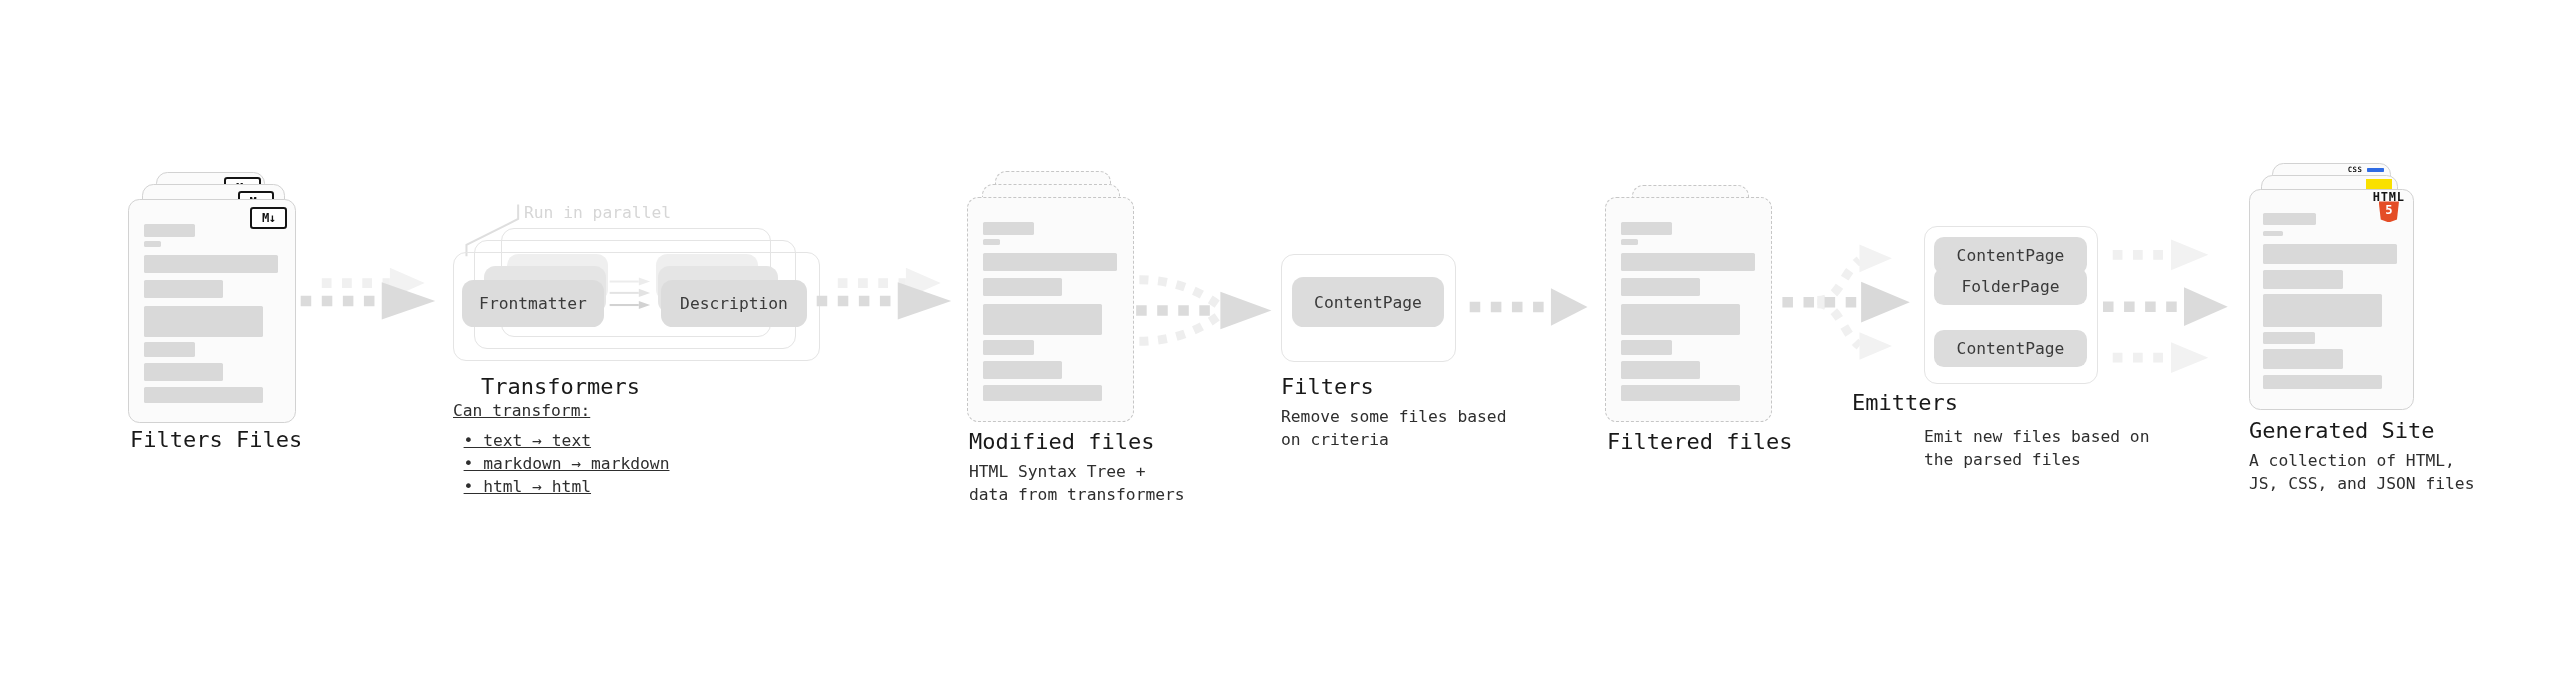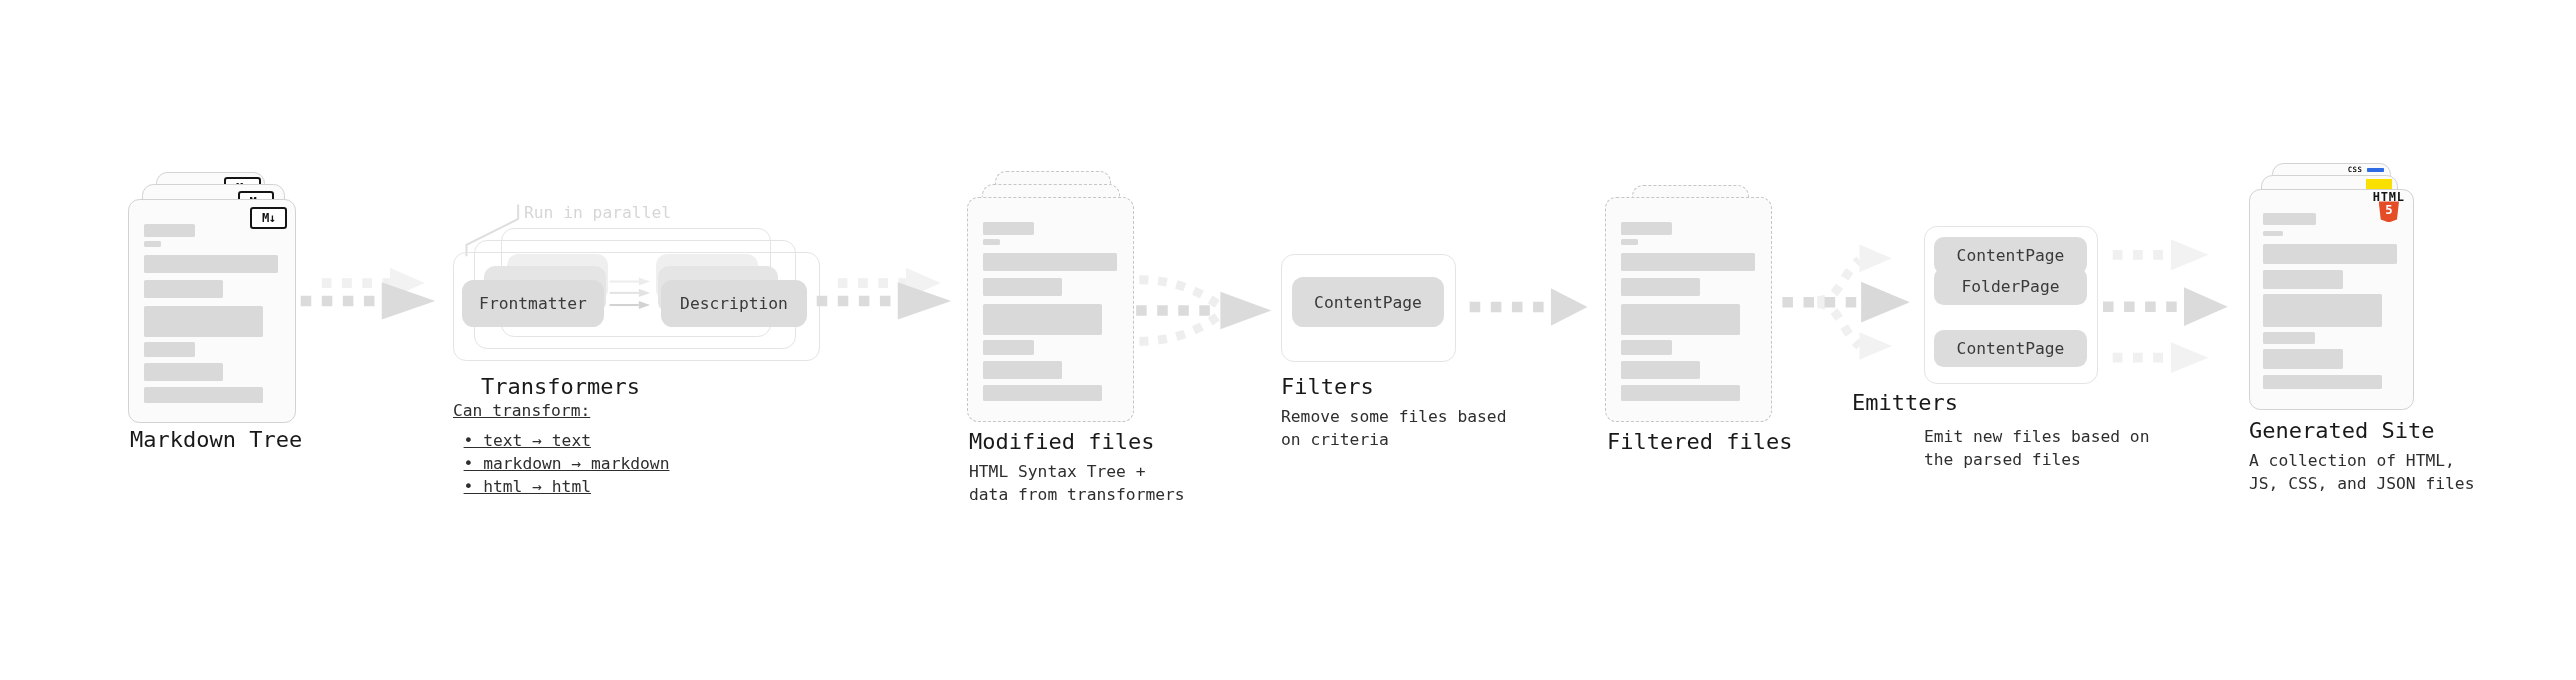--- a/index.html
+++ b/index.html
@@ -48,21 +48,21 @@
       <div class="mdbadge" style="right:8.1px;top:6.5px;">M↓</div>
       <div class="bar" style="top:24.4px;width:51px;height:12.2px;"></div>
       <div class="bar" style="top:41px;width:17px;height:5.7px;"></div>
       <div class="bar" style="top:55px;width:134px;height:18px;"></div>
       <div class="bar" style="top:80px;width:79px;height:18px;"></div>
       <div class="bar" style="top:106px;width:119px;height:31px;"></div>
       <div class="bar" style="top:142px;width:51px;height:14.6px;"></div>
       <div class="bar" style="top:163px;width:79px;height:18px;"></div>
       <div class="bar" style="top:187px;width:119px;height:16.3px;"></div>
     </div>
-    <div class="title" style="left:130px;top:427px;">Markdown Tree</div>
+    <div class="title" style="left:130px;top:427px;">Filters Files</div>
   </div>
 
   <svg style="left:299px;top:262px;" width="142" height="77" viewBox="0 0 175 95">
     <line x1="28" y1="26" x2="112" y2="26" stroke="#f0f0f0" stroke-width="12" stroke-dasharray="12 13"></line>
     <polygon points="112,7 112,45 155,26" fill="#f2f2f2"></polygon>
     <line x1="2" y1="48" x2="100" y2="48" stroke="#dbdbdb" stroke-width="13" stroke-dasharray="13 13"></line>
     <polygon points="102,25 102,71 168,48" fill="#dbdbdb"></polygon>
   </svg>
 
   <div>

